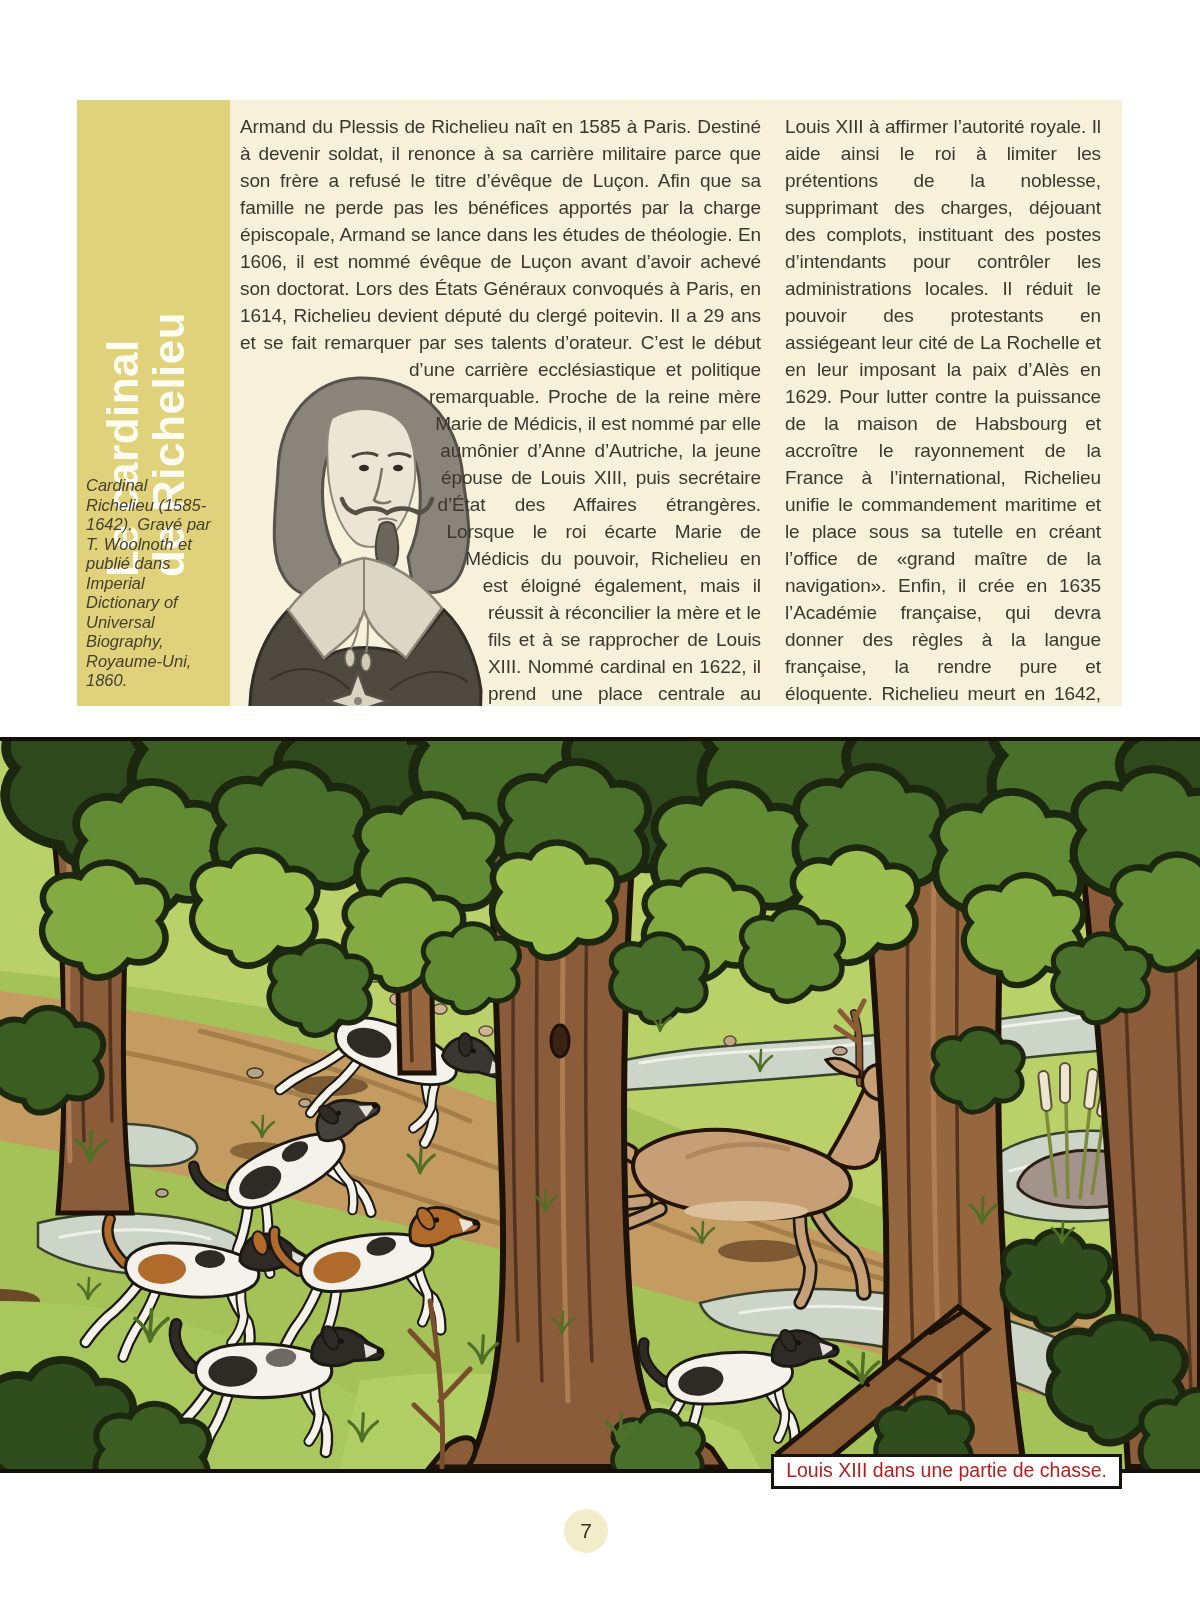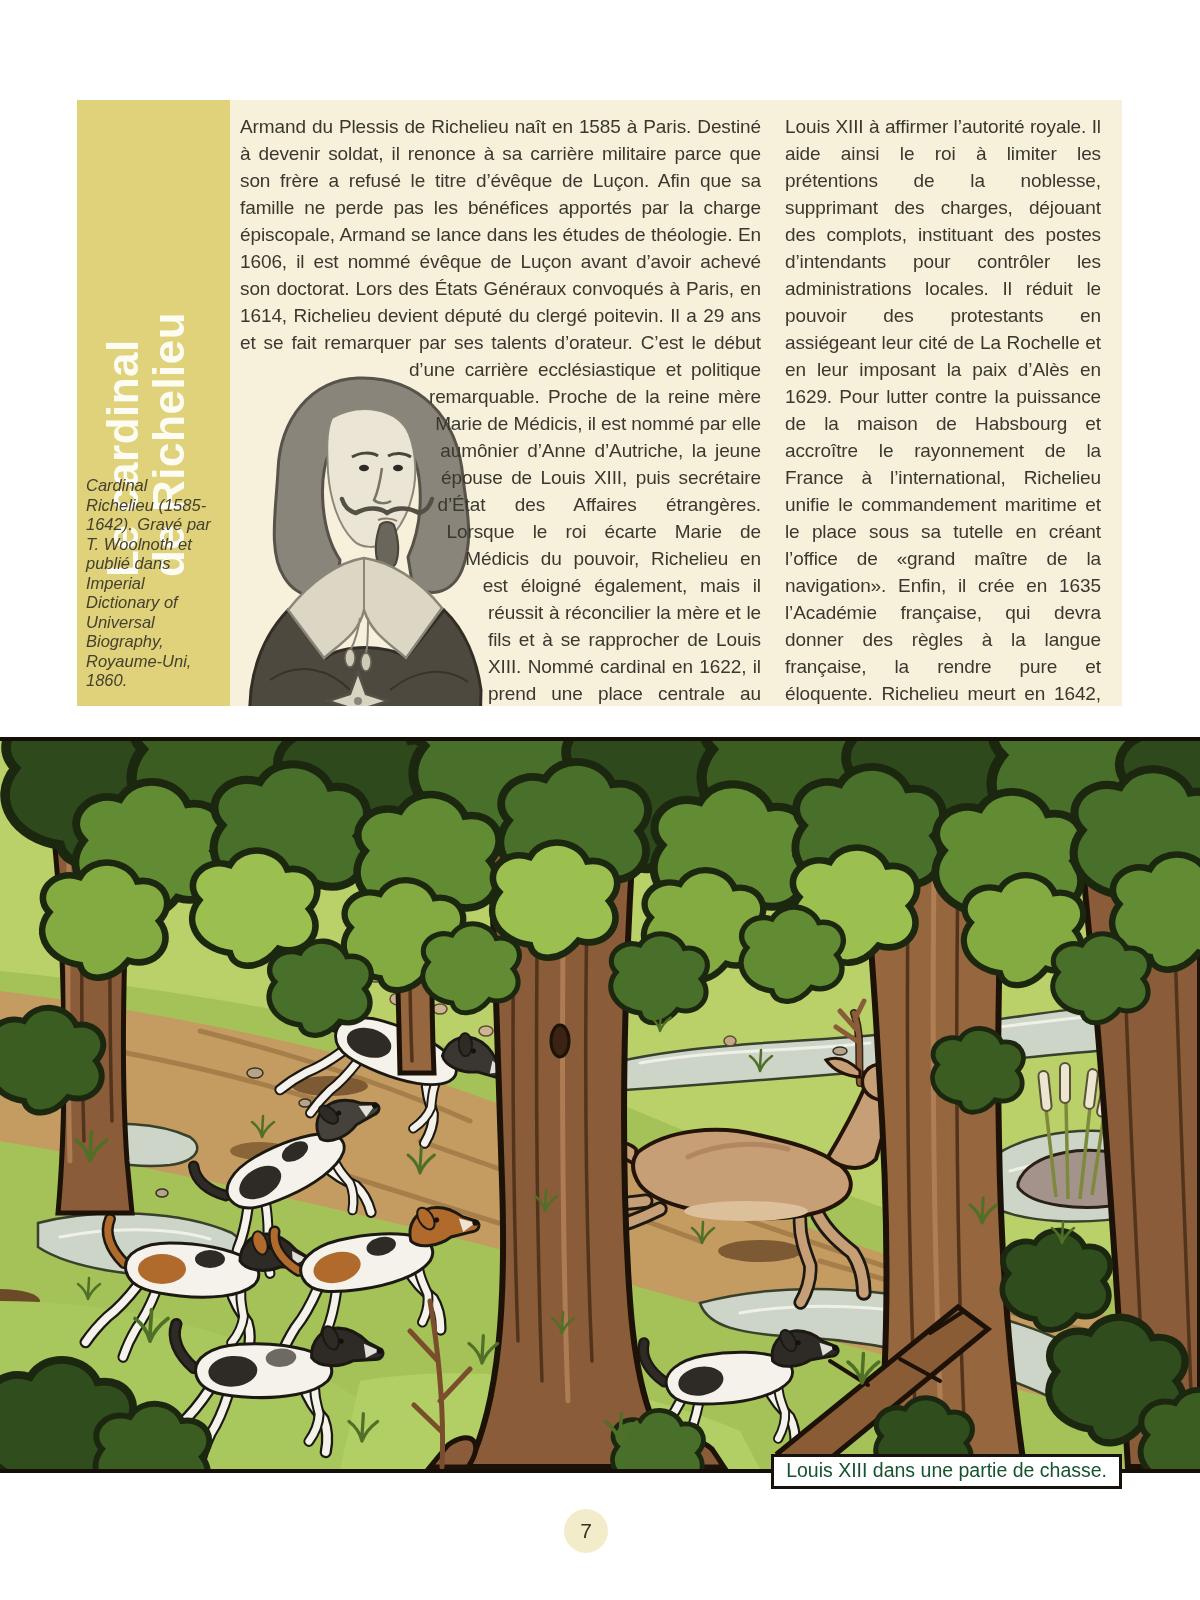--- a/index.html
+++ b/index.html
@@ -25,21 +25,21 @@
   .portrait-float{float:left;width:246px;height:372px;margin:4px 2px 0 0;
        shape-outside:polygon(0% 0%,54% 0%,64% 8%,73% 16%,77% 30%,74% 42%,80% 52%,93% 64%,100% 74%,100% 100%,0% 100%);
        shape-margin:10px;}
 
   
   .artwork{position:absolute;left:0;top:737px;width:1200px;height:728px;
            border-top:4px solid #160f08;border-bottom:4px solid #160f08;background:#b9d168;}
   .artwork svg{display:block;}
   .art-caption{position:absolute;right:78px;bottom:-20px;background:#ffffff;
            border:3px solid #17120c;padding:2px 12px 4px 12px;font-size:19.5px;
-           color:#14532d;white-space:nowrap;z-index:5;}
+           color:#b91c1c;white-space:nowrap;z-index:5;}
 
   .pagenum{position:absolute;left:564px;top:1509px;width:44px;height:44px;border-radius:50%;
            background:#f3ecca;display:flex;align-items:center;justify-content:center;
            font-size:21px;color:#35331f;}
 
   
   .lo{stroke:#1c1812;stroke-width:12;fill:none;stroke-linecap:round;}
   .lf{stroke:var(--coat,#f4f2ea);stroke-width:7.5;fill:none;stroke-linecap:round;}
   .db{fill:var(--coat,#f4f2ea);stroke:#1c1812;stroke-width:3;}
   .dh{fill:var(--head,#f4f2ea);stroke:#1c1812;stroke-width:3;}

